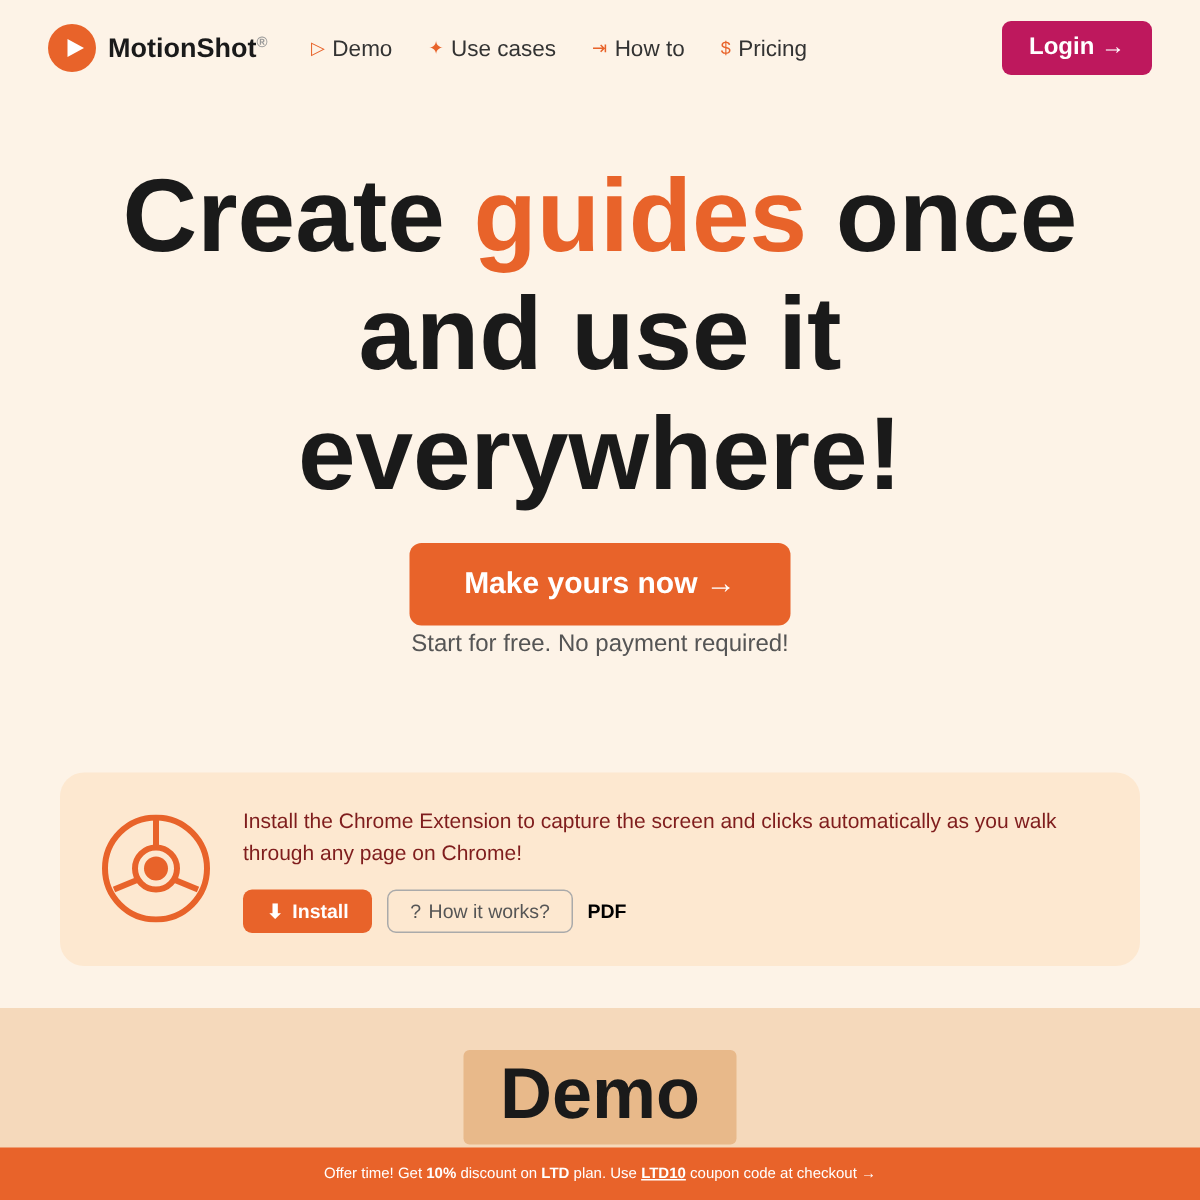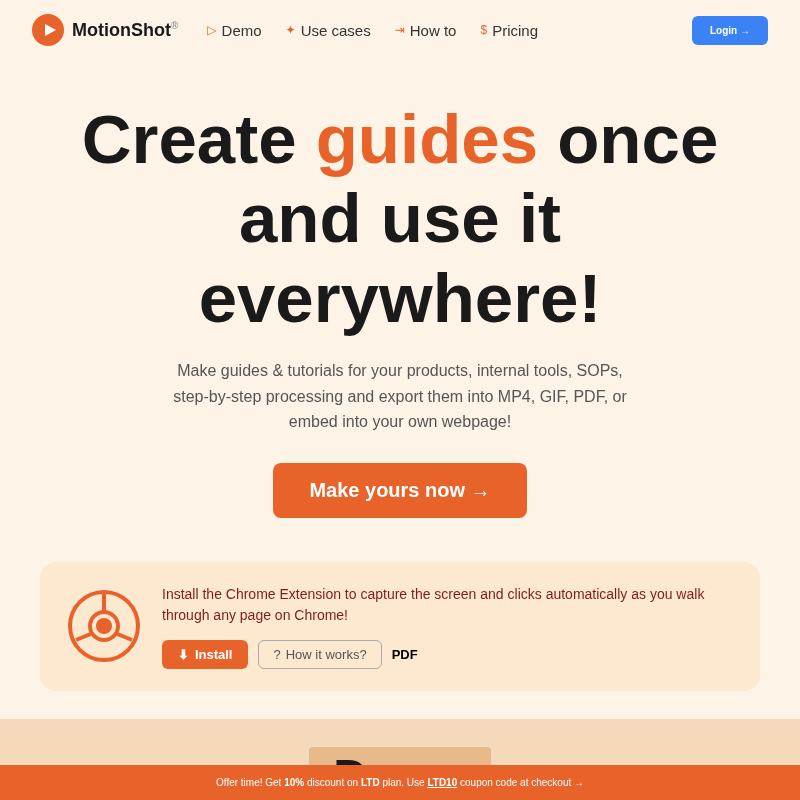--- a/index.html
+++ b/index.html
@@ -56,26 +56,26 @@
       font-size: 15px;
       color: #333;
       cursor: pointer;
       text-decoration: none;
     }
     .nav-link-icon {
       font-size: 12px;
       color: #e8632a;
     }
     .login-btn {
-      background: #3b82f6;
+      background: #be185d;
       color: #fff;
       border: none;
       padding: 9px 18px;
       border-radius: 6px;
-      font-size: 10px;
+      font-size: 16px;
       font-weight: 600;
       cursor: pointer;
       display: flex;
       align-items: center;
       gap: 6px;
     }
 
     
     .hero {
       text-align: center;
@@ -275,24 +275,24 @@
     </a>
   </div>
 
   <button class="login-btn">Login →</button>
 </nav>
 
 <section class="hero">
   <h1>
     <span>Create </span><span class="highlight">guides</span><span> once and use it everywhere!</span>
   </h1>
-  <p>Make guides &amp; tutorials for your products, internal tools, SOPs, step-by-step processing and export them into MP4, GIF, PDF, or embed into your own webpage!</p>
   <div>
     <button class="cta-btn">Make yours now →</button>
   </div>
+  <p class="cta-sub">Start for free. No payment required!</p>
 </section>
 
 <div class="chrome-card">
   <div class="chrome-icon-wrap">
     <svg viewBox="0 0 72 72" fill="none" xmlns="http://www.w3.org/2000/svg">
       <circle cx="36" cy="36" r="34" fill="none" stroke="#e8632a" stroke-width="4"></circle>
       <circle cx="36" cy="36" r="14" fill="none" stroke="#e8632a" stroke-width="4"></circle>
       <line x1="36" y1="2" x2="36" y2="22" stroke="#e8632a" stroke-width="4"></line>
       <line x1="64" y1="50" x2="47" y2="43" stroke="#e8632a" stroke-width="4"></line>
       <line x1="8" y1="50" x2="25" y2="43" stroke="#e8632a" stroke-width="4"></line>

